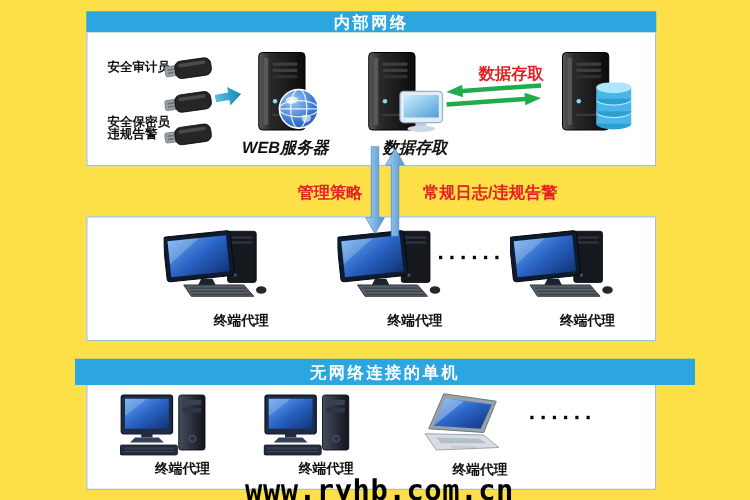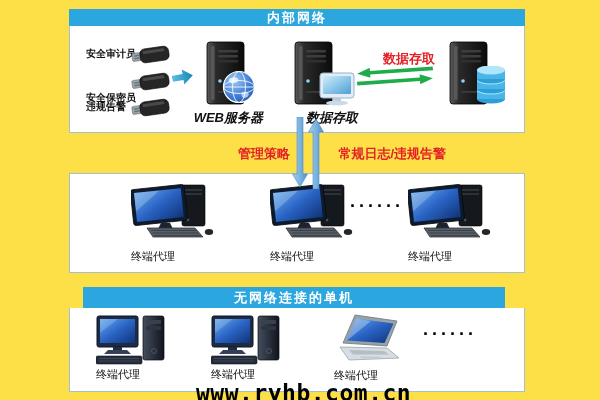--- a/index.html
+++ b/index.html
@@ -5,21 +5,21 @@
   html,body{margin:0;padding:0;background:#fff;}
   .stage{position:relative;width:600px;height:400px;background:#fde047;overflow:hidden;
          font-family:"Liberation Sans",sans-serif;color:#111;}
   .panel-hdr{position:absolute;background:#2CA6DE;color:#fff;font-weight:bold;
              font-size:13px;text-align:center;letter-spacing:2px;}
   .panel-body{position:absolute;background:#fff;border:1px solid #A5C0D4;border-top:none;}
   .panel-body.noheader{border-top:1px solid #A5C0D4;}
   .admin-label{position:absolute;left:86px;width:54px;font-size:10px;font-weight:bold;white-space:nowrap;}
   .srv-label{position:absolute;font-size:13px;font-weight:bold;text-align:right;white-space:nowrap;font-style:italic;}
   .red-label{position:absolute;font-size:13px;font-weight:bold;color:#E32228;text-align:right;white-space:nowrap;}
-  .term-label{position:absolute;font-size:11px;font-weight:normal;text-align:left;white-space:nowrap;}
+  .term-label{position:absolute;font-size:11px;font-weight:bold;text-align:right;white-space:nowrap;}
   .dots{position:absolute;font-size:18px;font-weight:bold;letter-spacing:3px;color:#000;text-align:center;}
   .watermark{position:absolute;left:196px;top:364px;z-index:20;color:#000;
              font-family:"DejaVu Sans Mono",monospace;font-weight:bold;font-size:23px;letter-spacing:0.5px;margin-top:16px;}
   svg.icon{position:absolute;overflow:visible;}
 </style>
 </head>
 <body>
 
 <div class="stage">
 
@@ -242,21 +242,21 @@
     </svg>
   <div class="term-label" style="left:270px;top:249px;width:84px;">终端代理</div>
 
   <div class="dots" style="left:345px;top:196px;width:64px;">······</div>
 
   <svg class="icon" style="left:408px;top:182px;width:84px;height:58px;">
       <use href="#sym-pca"></use>
     </svg>
   <div class="term-label" style="left:408px;top:249px;width:84px;">终端代理</div>
 
-  <div class="panel-hdr" style="left:83px;top:287px;width:422px;height:21px;line-height:21px;">
+  <div class="panel-hdr" style="left:60px;top:287px;width:496px;height:21px;line-height:21px;">
     <span>无网络连接的单机</span>
   </div>
   <div class="panel-body" style="left:69px;top:308px;width:454px;height:83px;"></div>
 
   <svg class="icon" style="left:96px;top:315px;width:72px;height:50px;">
       <use href="#sym-pcb"></use>
     </svg>
   <div class="term-label" style="left:96px;top:367px;width:72px;">终端代理</div>
 
   <svg class="icon" style="left:211px;top:315px;width:72px;height:50px;">

